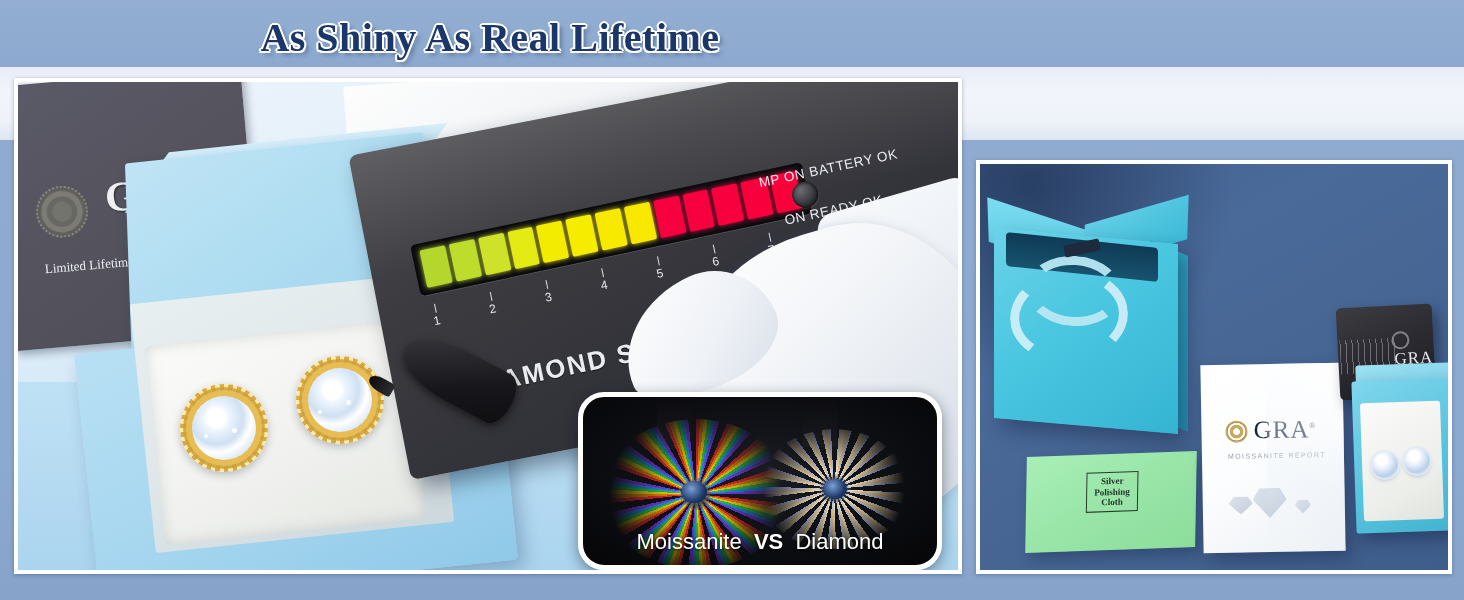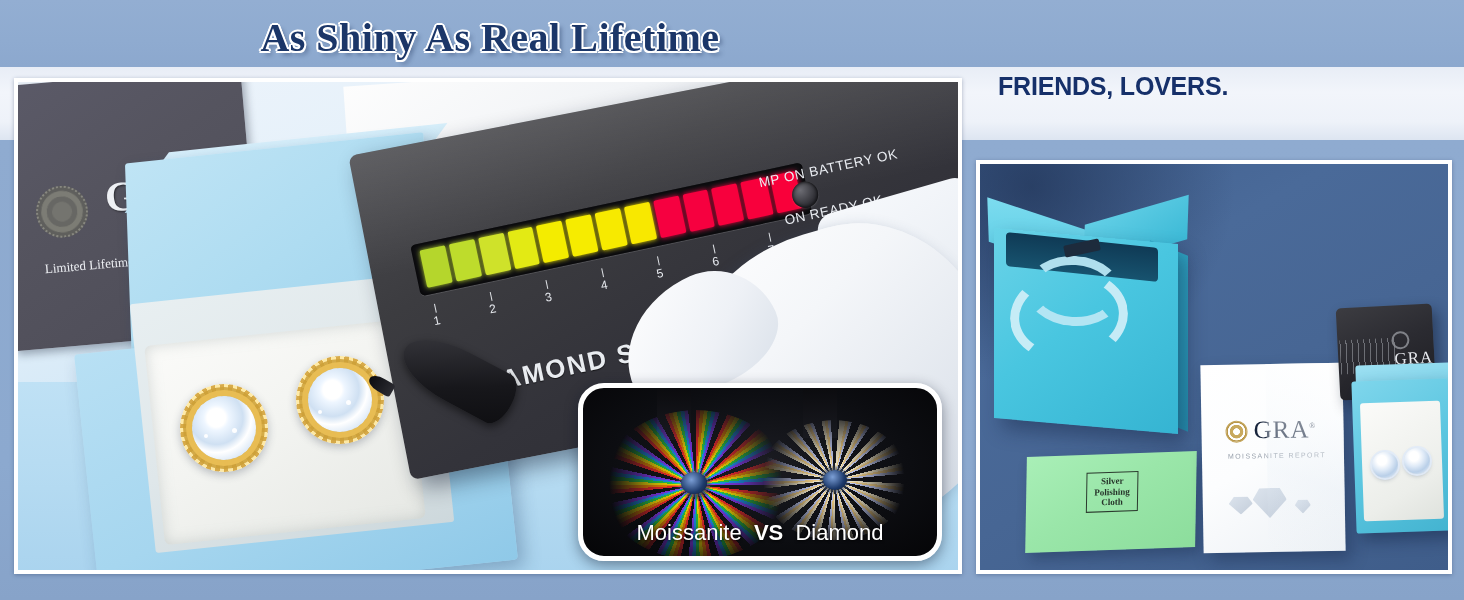--- a/index.html
+++ b/index.html
@@ -247,21 +247,21 @@
     position:absolute;left:610px;top:354px;
     font-size:25px;font-weight:bold;letter-spacing:-0.3px;color:#ffffff;
     text-shadow:
       2px 0 0 #13295c,-2px 0 0 #13295c,0 2px 0 #13295c,0 -2px 0 #13295c,
       1.6px 1.6px 0 #13295c,-1.6px 1.6px 0 #13295c,1.6px -1.6px 0 #13295c,-1.6px -1.6px 0 #13295c;
     white-space:nowrap;
   }
 
   
   #inset{
-    position:absolute;left:560px;top:301px;width:364px;height:178px;
+    position:absolute;left:560px;top:310px;width:364px;height:178px;
     background:radial-gradient(ellipse at 50% 45%,#1b1c22 0%,#0c0d11 60%,#050507 100%);
     border:5px solid #ffffff;border-radius:26px;
     box-shadow:0 4px 14px rgba(10,20,40,.45);
     overflow:hidden;
   }
   .stone-post{
     position:absolute;width:34px;height:56px;
     background:linear-gradient(180deg,#0a0a0d,#191a20);
     border-radius:6px 6px 0 0;
   }
@@ -451,21 +451,20 @@
 </head>
 <body>
 
 <div id="bg-band-top"></div>
 <div id="bg-band-light"></div>
 <div id="bg-band-bottom"></div>
 
 <div id="title">As Shiny As Real Lifetime</div>
 
 <div id="headline">
-  <div>FRIENDS, LOVERS.</div>
 </div>
 
 <div class="frame" id="frame-left">
   <div class="photo" id="photo-left">
 
     <div id="table-surface"></div>
     <div id="gold-fringe"></div>
 
     <div id="paper-sheet"></div>
     <div id="paper-label">MOISSANITE</div>

